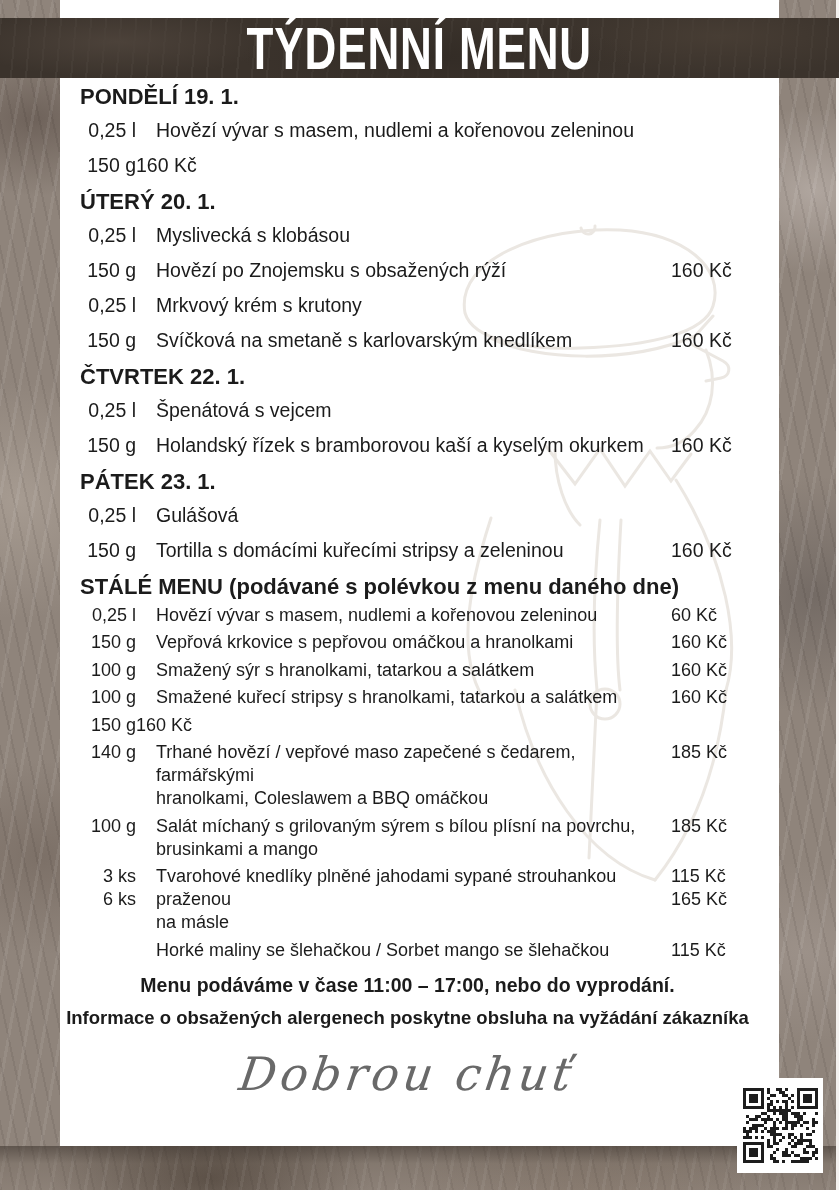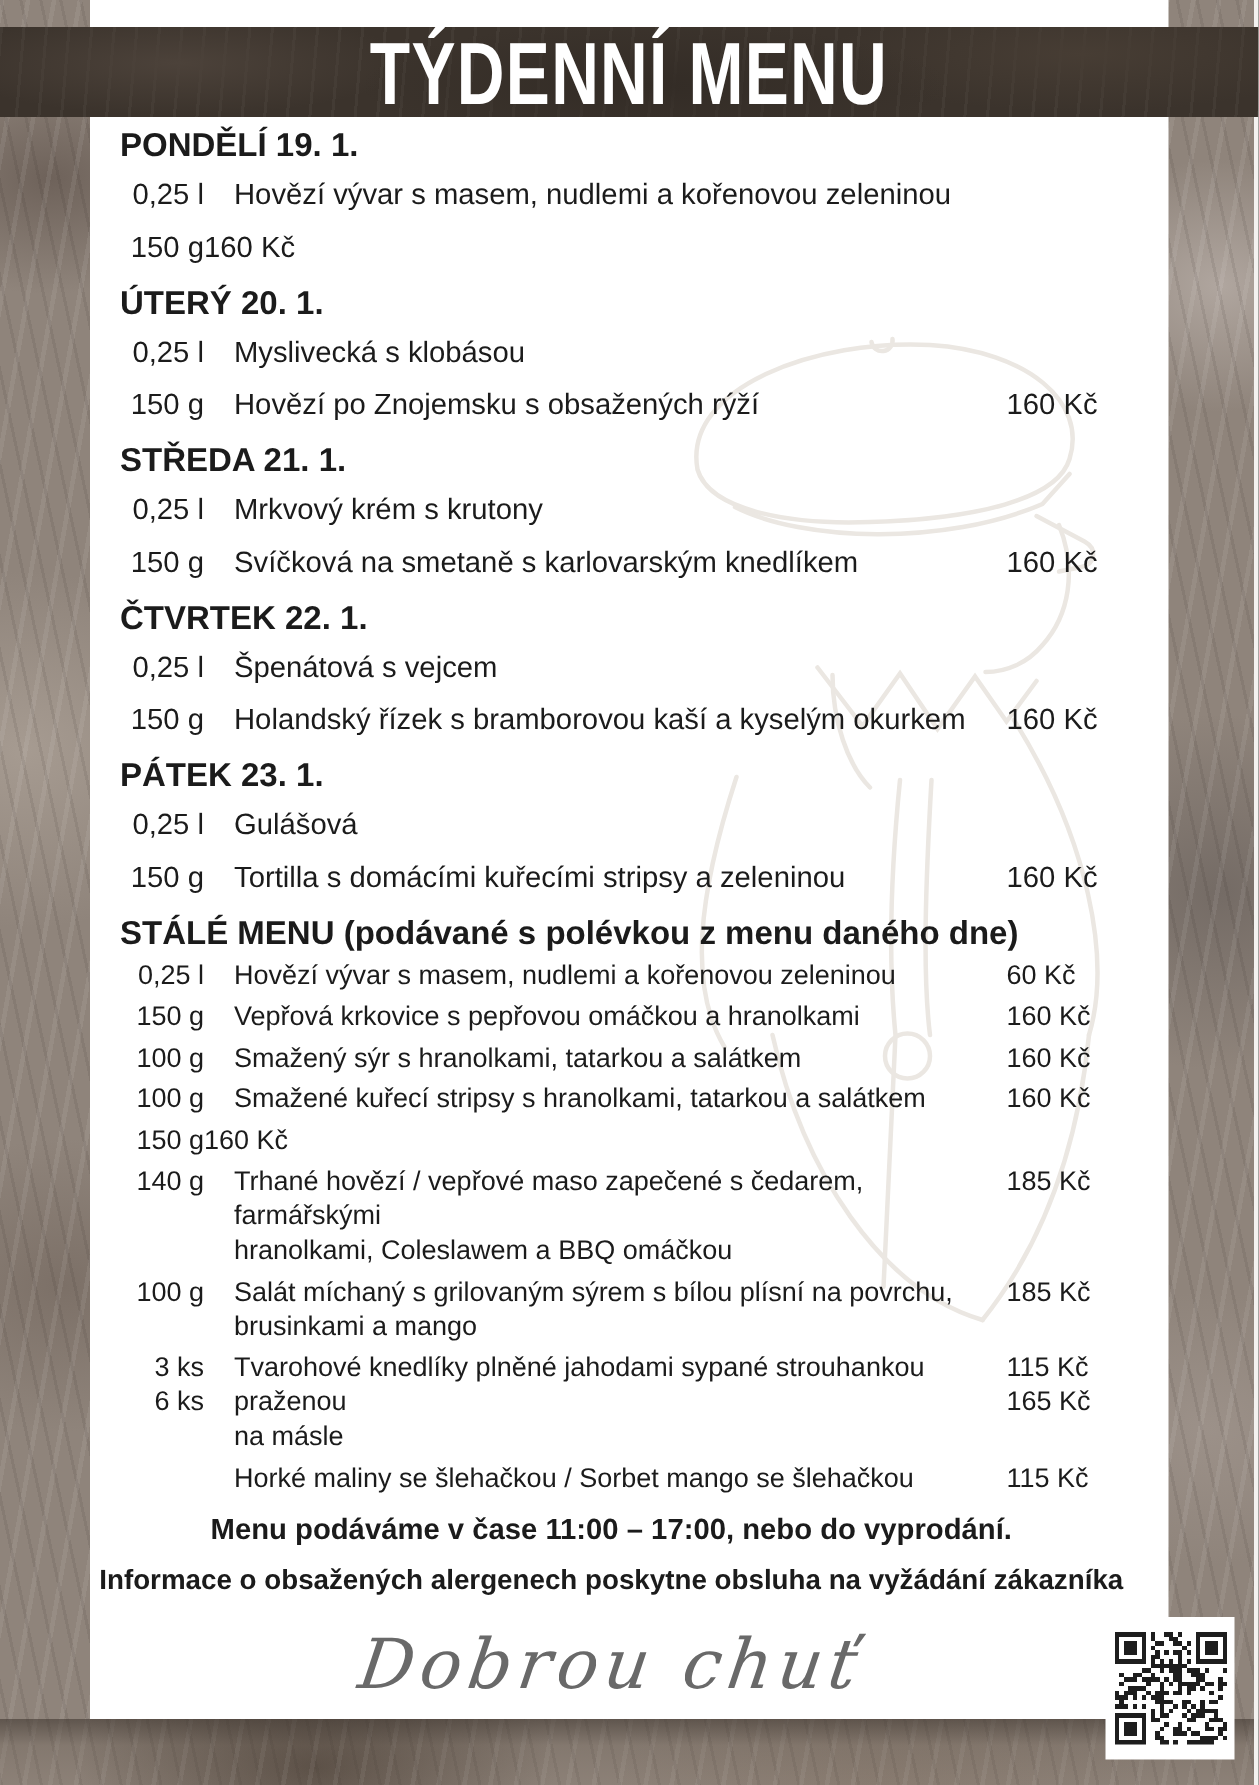--- a/index.html
+++ b/index.html
@@ -129,21 +129,20 @@
     <div class="price"></div>
   </div>
             <div class="menu-row">
     <div class="qty">150 g</div>
     <div class="dish">Hovězí po Znojemsku s obsažených rýží</div>
     <div class="price">160 Kč</div>
   </div>
           </div>
   </section>
         <section class="day">
-    <h2 class="day-heading">STŘEDA 21. 1.</h2>
     <div class="day-items">
             <div class="menu-row">
     <div class="qty">0,25 l</div>
     <div class="dish">Mrkvový krém s krutony</div>
     <div class="price"></div>
   </div>
             <div class="menu-row">
     <div class="qty">150 g</div>
     <div class="dish">Svíčková na smetaně s karlovarským knedlíkem</div>
     <div class="price">160 Kč</div>

